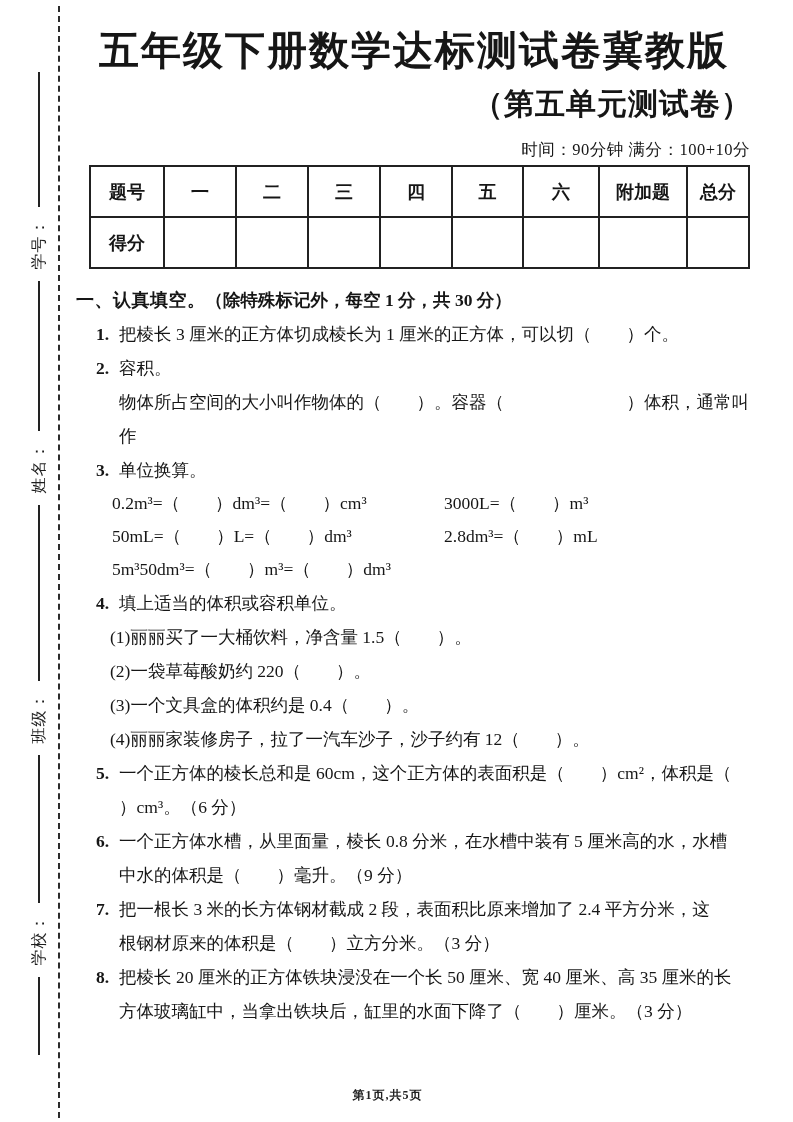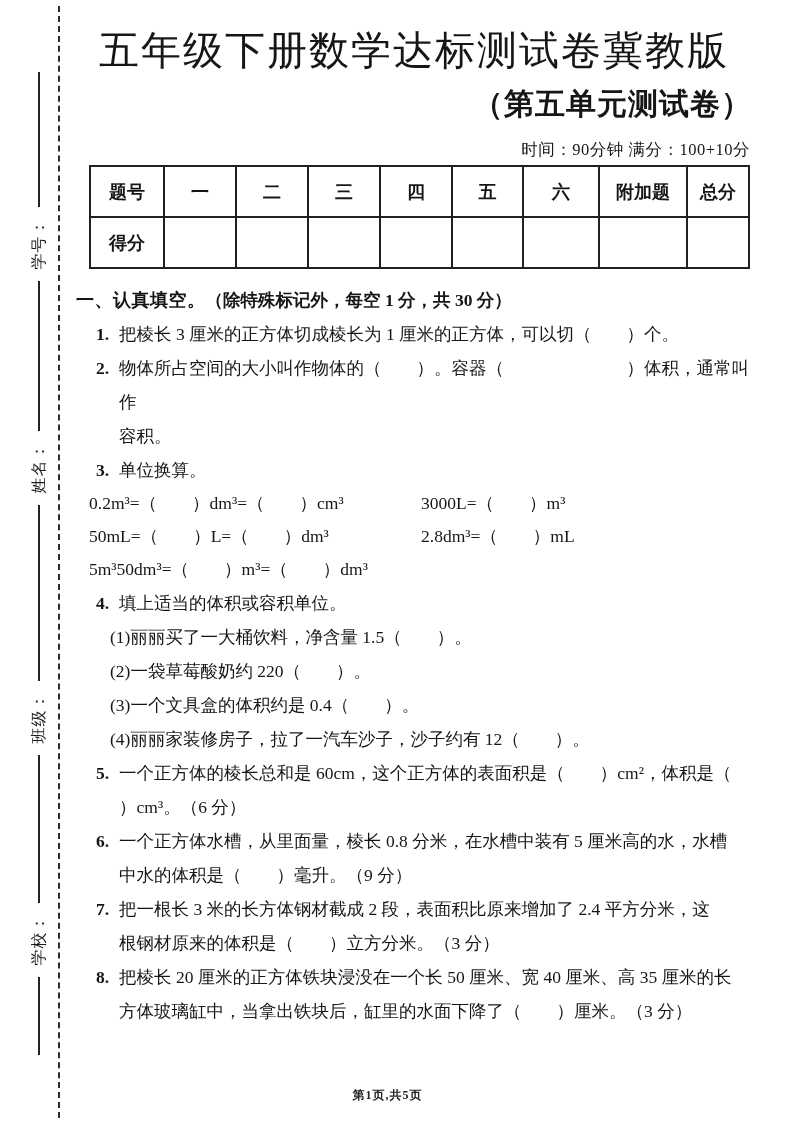--- a/index.html
+++ b/index.html
@@ -32,21 +32,21 @@
   }
   .side-label span{
     position:absolute;left:50%;top:50%;
     transform:translate(-50%,-50%) rotate(-90deg);
     white-space:nowrap;font-size:16px;color:#1d1d1d;letter-spacing:1px;
   }
   
   .content{position:absolute;left:76px;top:0;width:676px;}
   .title{
     margin-top:26px;text-align:center;
-    font-size:40px;font-weight:normal;letter-spacing:2px;line-height:1.25;
+    font-size:40px;font-weight:bold;letter-spacing:2px;line-height:1.25;
   }
   .subtitle{
     margin-top:8px;text-align:right;
     font-size:30px;font-weight:bold;letter-spacing:1px;
   }
   .meta{
     margin-top:14px;text-align:right;
     font-size:16.5px;letter-spacing:.5px;padding-right:2px;
   }
   table.score{
@@ -57,21 +57,21 @@
     border:2px solid #212121;height:35px;
     text-align:center;font-size:18px;font-weight:bold;
     padding:7px;
   }
   .sec-heading{margin-top:16px;font-size:17.5px;line-height:30px;font-weight:bold;}
   .sec-heading b{font-size:18px;letter-spacing:.5px;}
   .questions{margin-top:2px;}
   .q{position:relative;margin-left:20px;padding-left:23px;font-size:17.5px;line-height:34px;}
   .q .qnum{position:absolute;left:0;top:0;font-weight:bold;}
   .q .qline{min-height:34px;}
-  .conv{margin-left:13px;display:flex;font-size:17.5px;line-height:33px;}
+  .conv{margin-left:36px;display:flex;font-size:17.5px;line-height:33px;}
   .conv .c-left{width:332px;}
   .conv .c-right{flex:1;}
   .subitem{margin-left:34px;font-size:17.5px;line-height:34px;}
   .footer{
     position:absolute;left:0;right:18px;bottom:18px;
     text-align:center;font-size:12px;color:#222;letter-spacing:1px;font-weight:bold;
   }
 </style>
 </head>
 <body>
@@ -149,22 +149,22 @@
 
     <div class="questions">
 
       <div class="q">
         <span class="qnum">1.</span>
         <div class="qline">把棱长 3 厘米的正方体切成棱长为 1 厘米的正方体，可以切（　　）个。</div>
       </div>
 
       <div class="q">
         <span class="qnum">2.</span>
+        <div class="qline">容积。</div>
         <div class="qline">物体所占空间的大小叫作物体的（　　）。容器（　　　　　　　）体积，通常叫作</div>
-        <div class="qline">容积。</div>
       </div>
 
       <div class="q">
         <span class="qnum">3.</span>
         <div class="qline">单位换算。</div>
       </div>
       <div class="conv">
         <div class="c-left">0.2m³=（　　）dm³=（　　）cm³</div>
         <div class="c-right">3000L=（　　）m³</div>
       </div>

